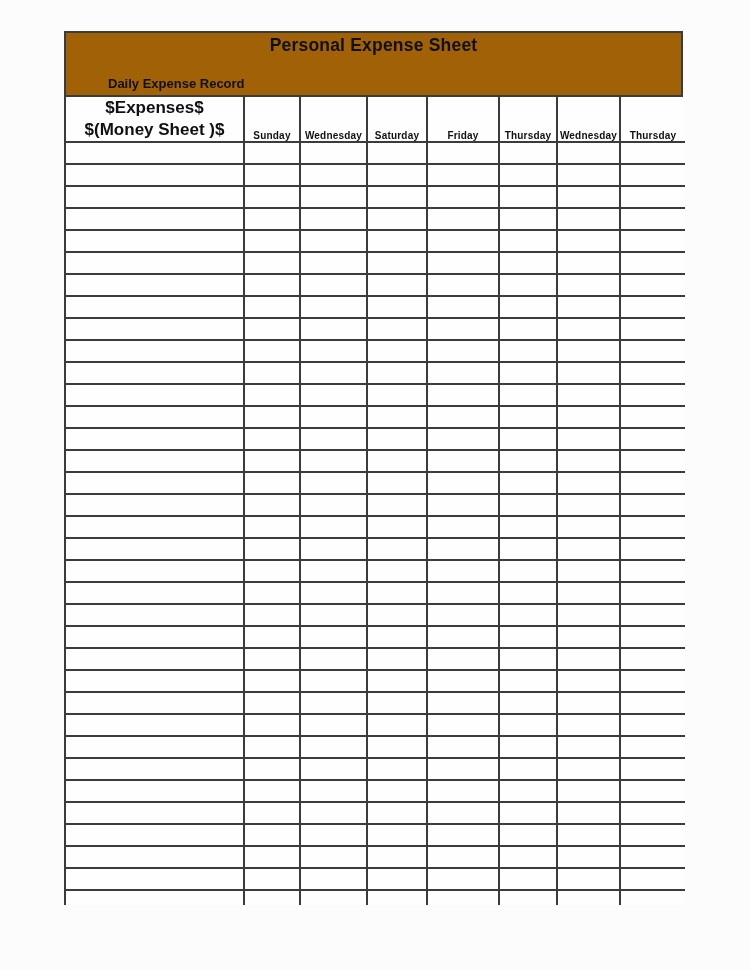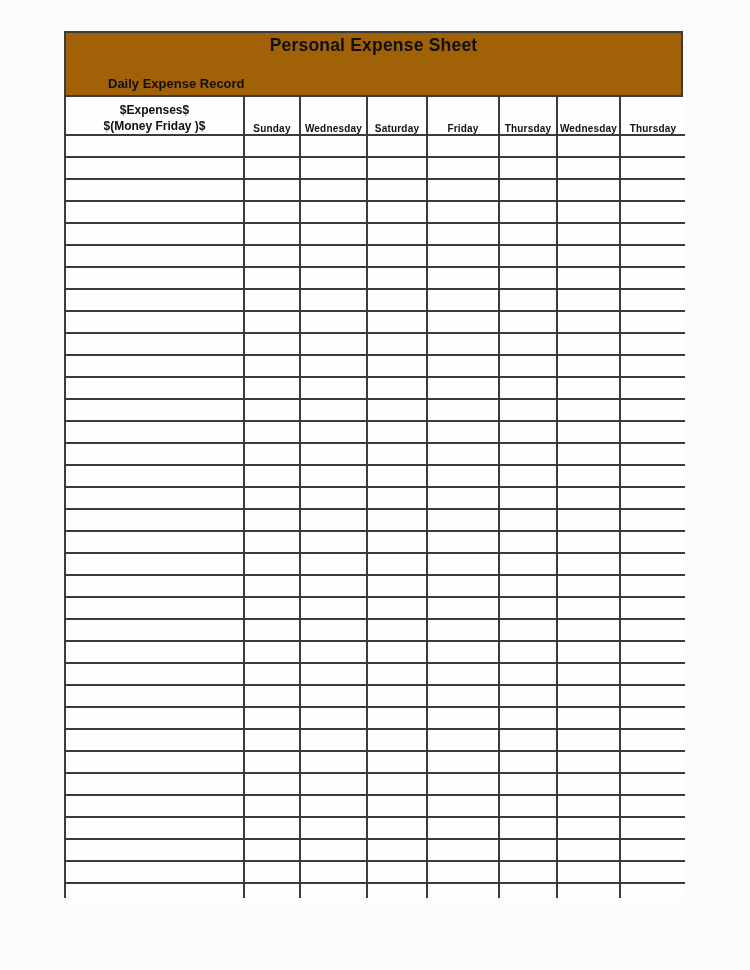--- a/index.html
+++ b/index.html
@@ -84,21 +84,21 @@
   .expense-table tr > *:first-child { border-left: none; }
   .expense-table tr > *:last-child  { border-right: none; }
   .expense-table thead th { border-top: none; }
   .expense-table th {
     font-weight: bold;
     vertical-align: bottom;
     text-align: center;
   }
   .expenses-th {
     height: 37px;
-    font-size: 12px;
+    font-size: 17px;
     line-height: 1.28;
     vertical-align: middle;
   }
   .expenses-th .hline { display: block; }
   .day-th {
     height: 37px;
     font-size: 10px;
     padding-bottom: 3px;
     letter-spacing: 0.2px;
     white-space: nowrap;
@@ -132,21 +132,21 @@
         <col style="width: 60px;">
         <col style="width: 72px;">
         <col style="width: 58px;">
         <col style="width: 63px;">
         <col style="width: 65px;">
       </colgroup>
     <thead>
       <tr>
         <th class="expenses-th">
           <span class="hline">$Expenses$</span>
-          <span class="hline">$(Money Friday )$</span>
+          <span class="hline">$(Money Sheet )$</span>
         </th>
 
       <th class="day-th">Sunday</th>
           <th class="day-th">Wednesday</th>
           <th class="day-th">Saturday</th>
           <th class="day-th">Friday</th>
           <th class="day-th">Thursday</th>
           <th class="day-th">Wednesday</th>
           <th class="day-th">Thursday</th>
         </tr>

